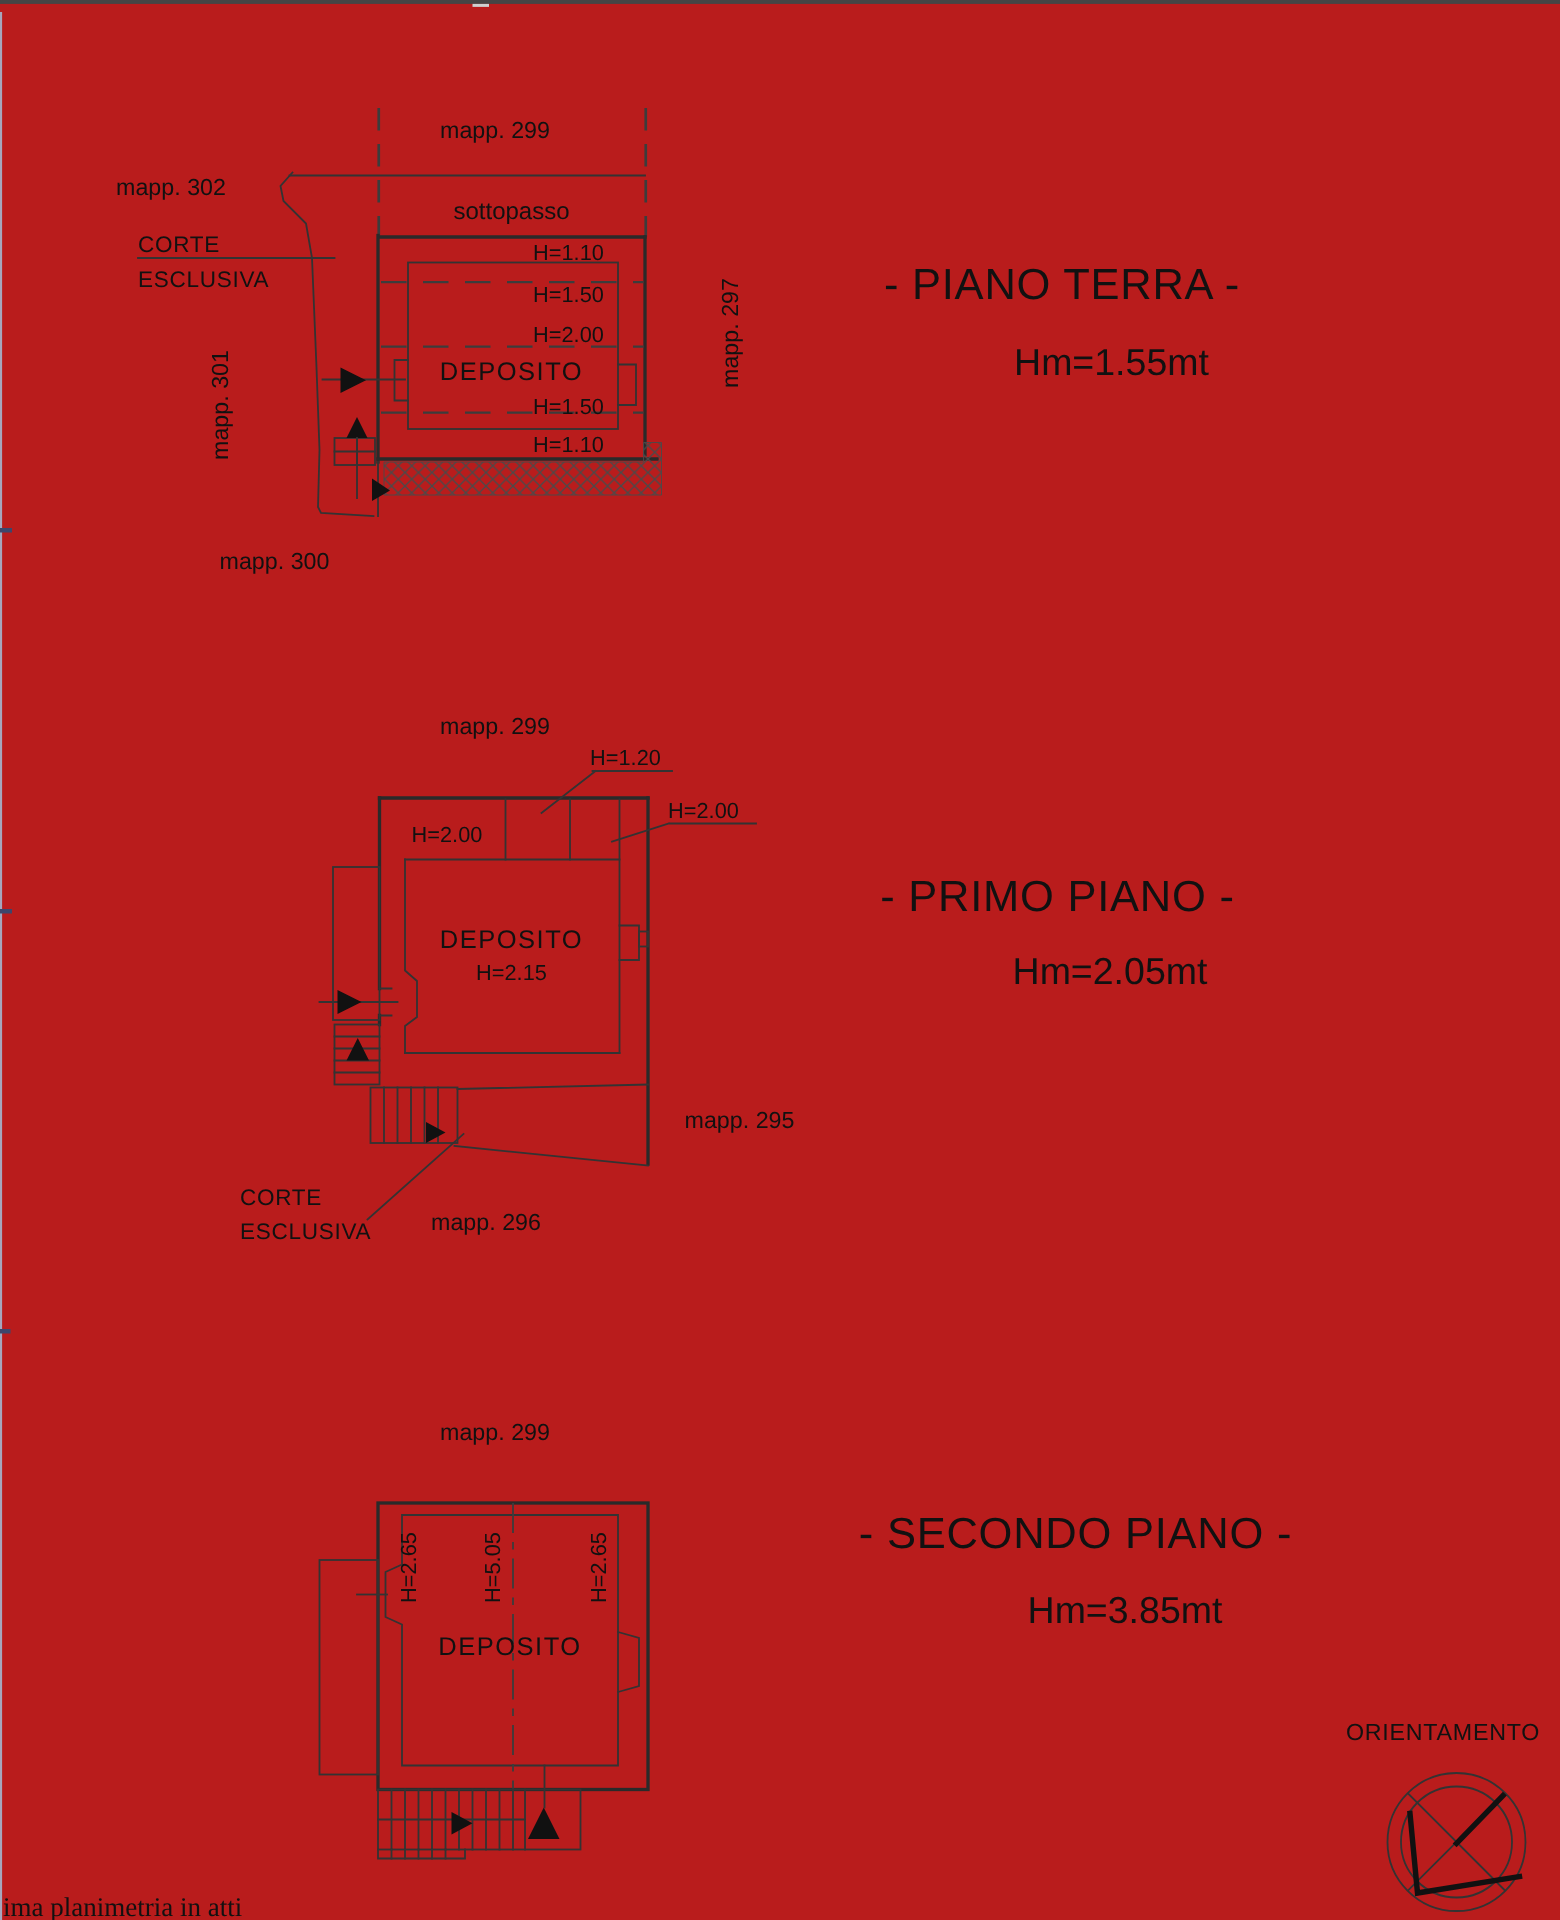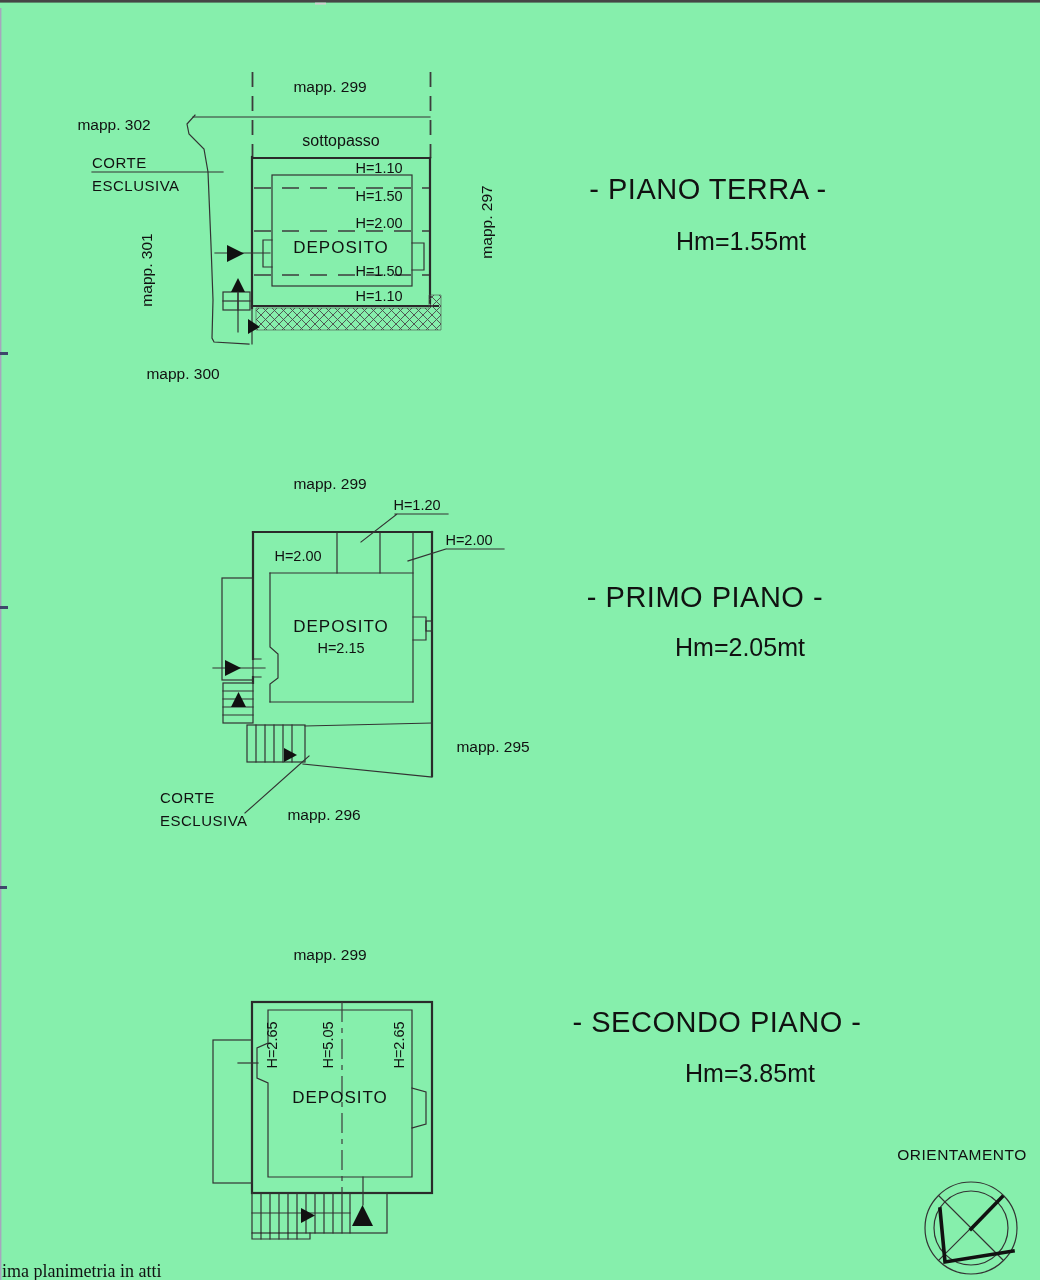--- a/index.html
+++ b/index.html
@@ -1,19 +1,19 @@
 <!DOCTYPE html>
 <html><head>
 <meta charset="utf-8">
 <style>
   html,body{margin:0;padding:0;background:#ffffff;}
   .page{
     position:relative;
     width:1040px;height:1280px;
-    background:#86efac;
+    background:#b91c1c;
     overflow:hidden;
     font-family:"Liberation Sans", sans-serif;
   }
   svg{position:absolute;left:0;top:0;}
   
   .ln{fill:none;stroke:#333333;stroke-width:1.2;stroke-linecap:square;stroke-linejoin:miter;}
   .med{fill:none;stroke:#2a2a2a;stroke-width:2.2;stroke-linecap:square;}
   .dashv{fill:none;stroke:#3c3c3c;stroke-width:1.8;stroke-dasharray:15 9;}
   .dashh{fill:none;stroke:#3c3c3c;stroke-width:1.5;stroke-dasharray:17 11;}
   .cline{fill:none;stroke:#3c3c3c;stroke-width:1.2;stroke-dasharray:20 6 5 6;}

